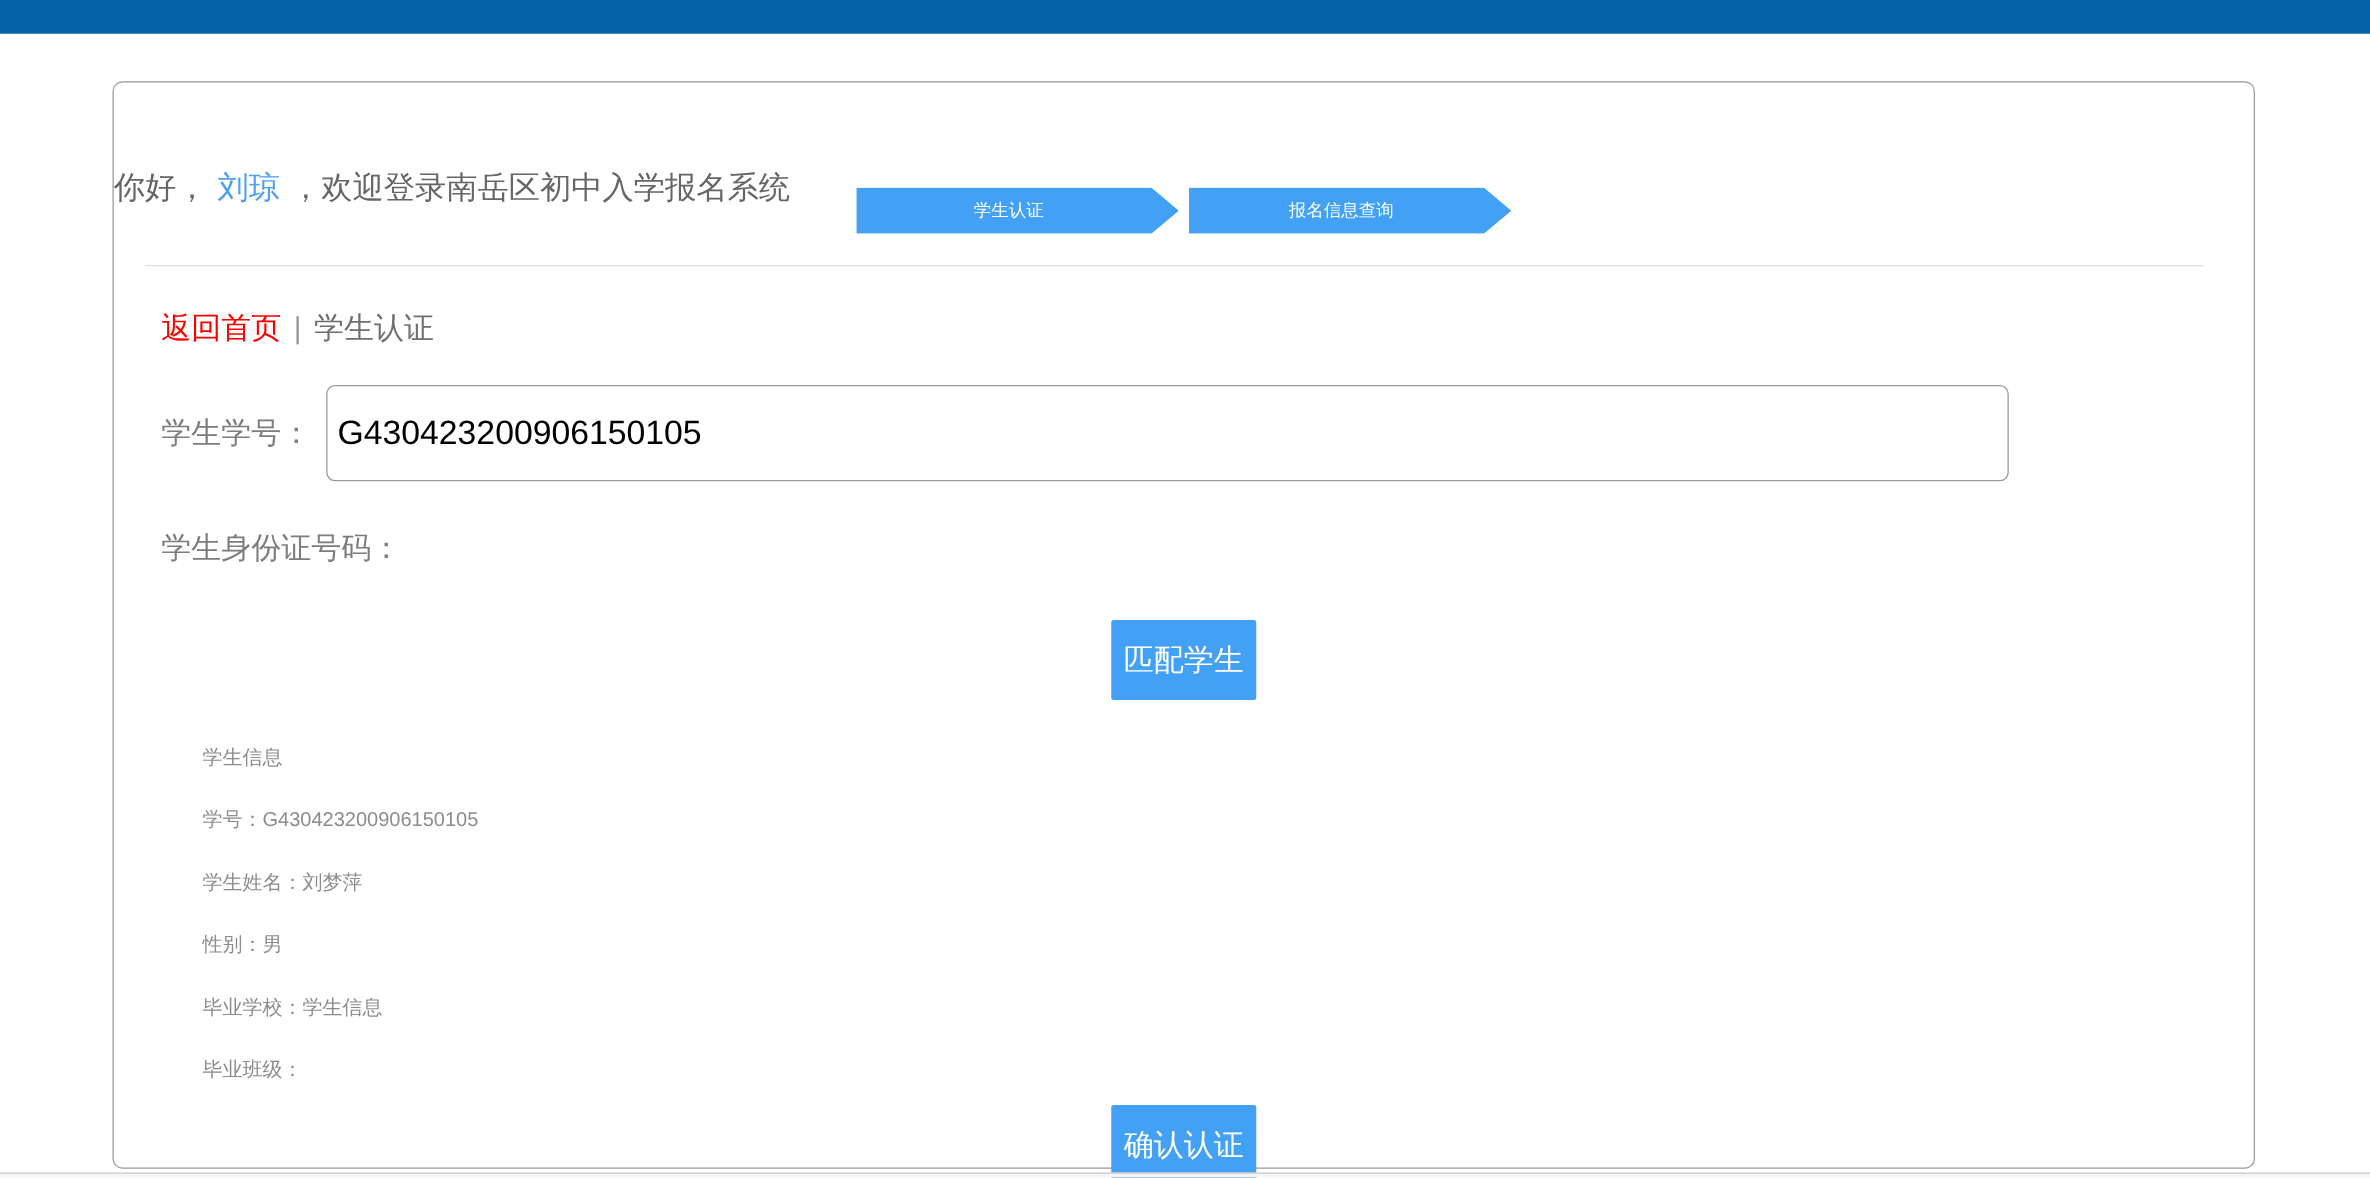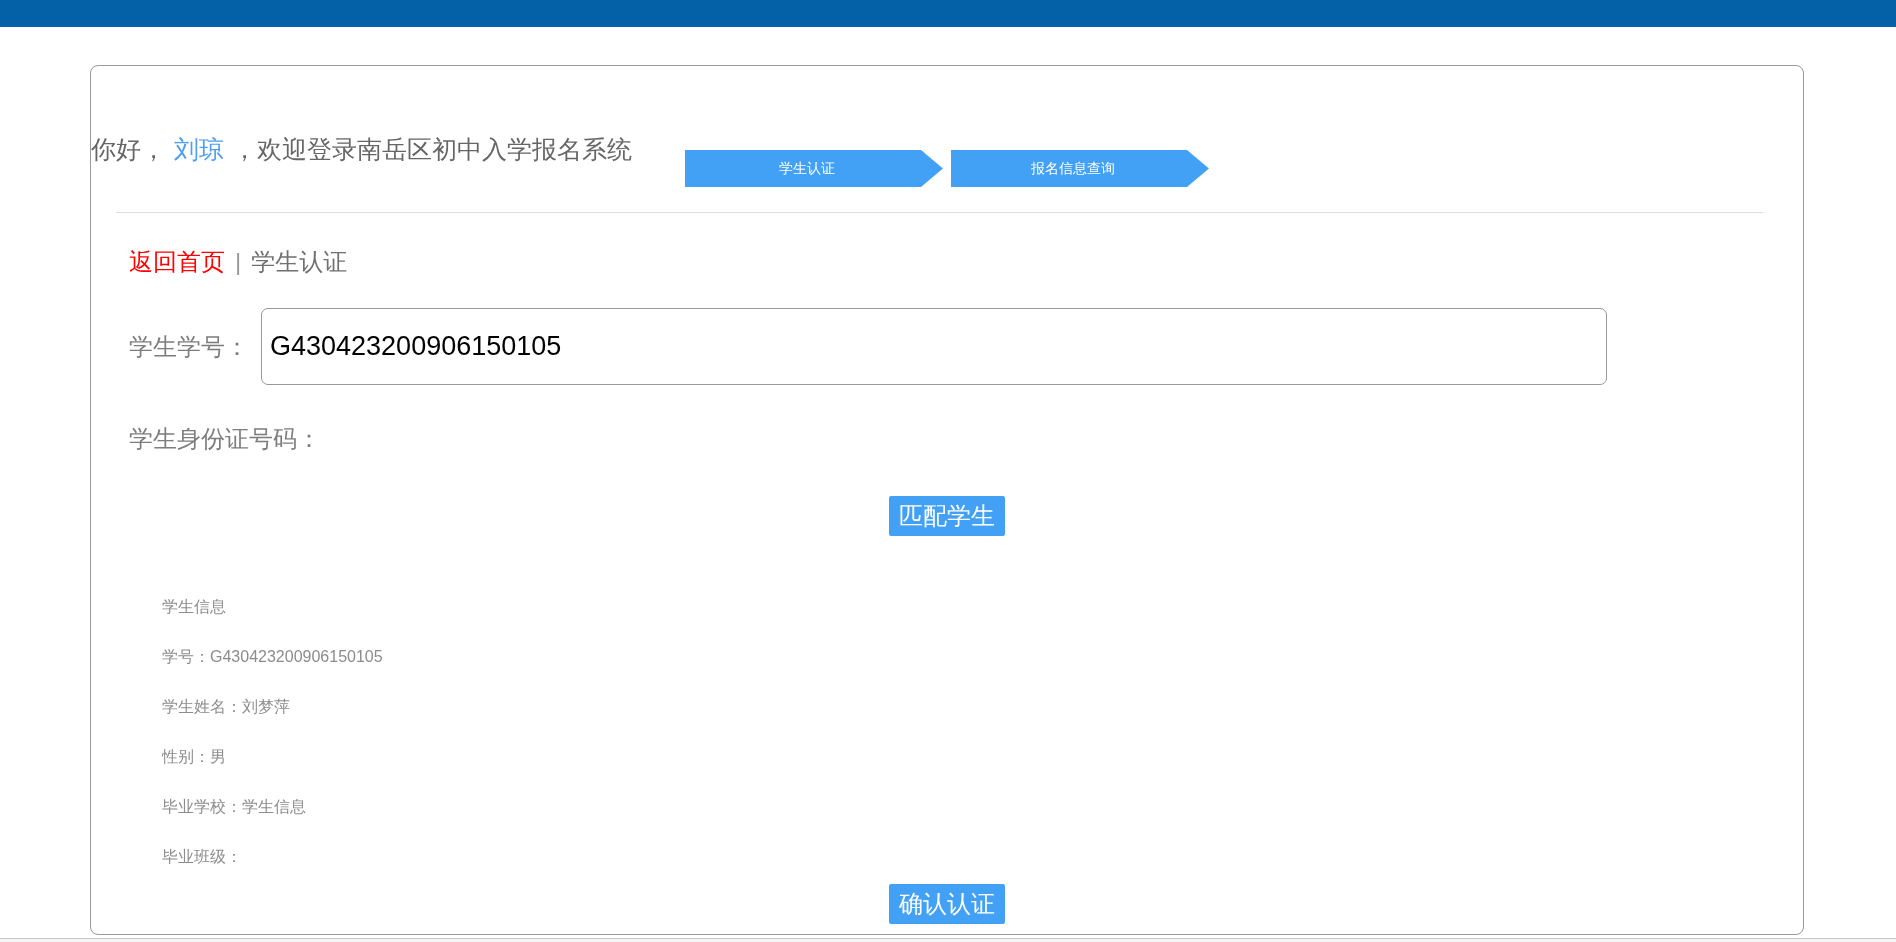--- a/index.html
+++ b/index.html
@@ -32,21 +32,21 @@
   .label-2{top:334px;line-height:77px;}
   .text-input{position:absolute;height:77px;border:1px solid #999;border-radius:7px;
     font-size:27px;color:#000;padding:0 8px;background:#fff;outline:none;
     font-family:"Liberation Sans","DejaVu Sans",sans-serif;}
   .input-1{top:242px;left:170px;width:1346px;}
   .input-2{top:334px;left:253px;width:1344px;}
   .btn-row{position:absolute;left:0;width:100%;text-align:center;}
   .btn-row-match{top:430px;}
   .btn-row-confirm{top:818px;}
   .blue-btn{display:inline-block;background:var(--accent);color:#fff;border:none;
-    font-size:24px;padding:4px 10px;cursor:pointer;border-radius:2px;
+    font-size:24px;padding:16px 10px;cursor:pointer;border-radius:2px;
     font-family:"Liberation Sans","DejaVu Sans",sans-serif;}
   .student-info{position:absolute;left:71px;top:516px;font-size:16px;color:#8c8c8c;}
   .student-info .info-line{height:50px;line-height:50px;}
   .footer-strip{position:absolute;left:0;top:938px;width:1896px;height:4px;
     background:#f5f5f5;border-top:1px solid #c9c9c9;}
 </style>
 </head>
 <body>
 
 <div class="topbar"></div>

